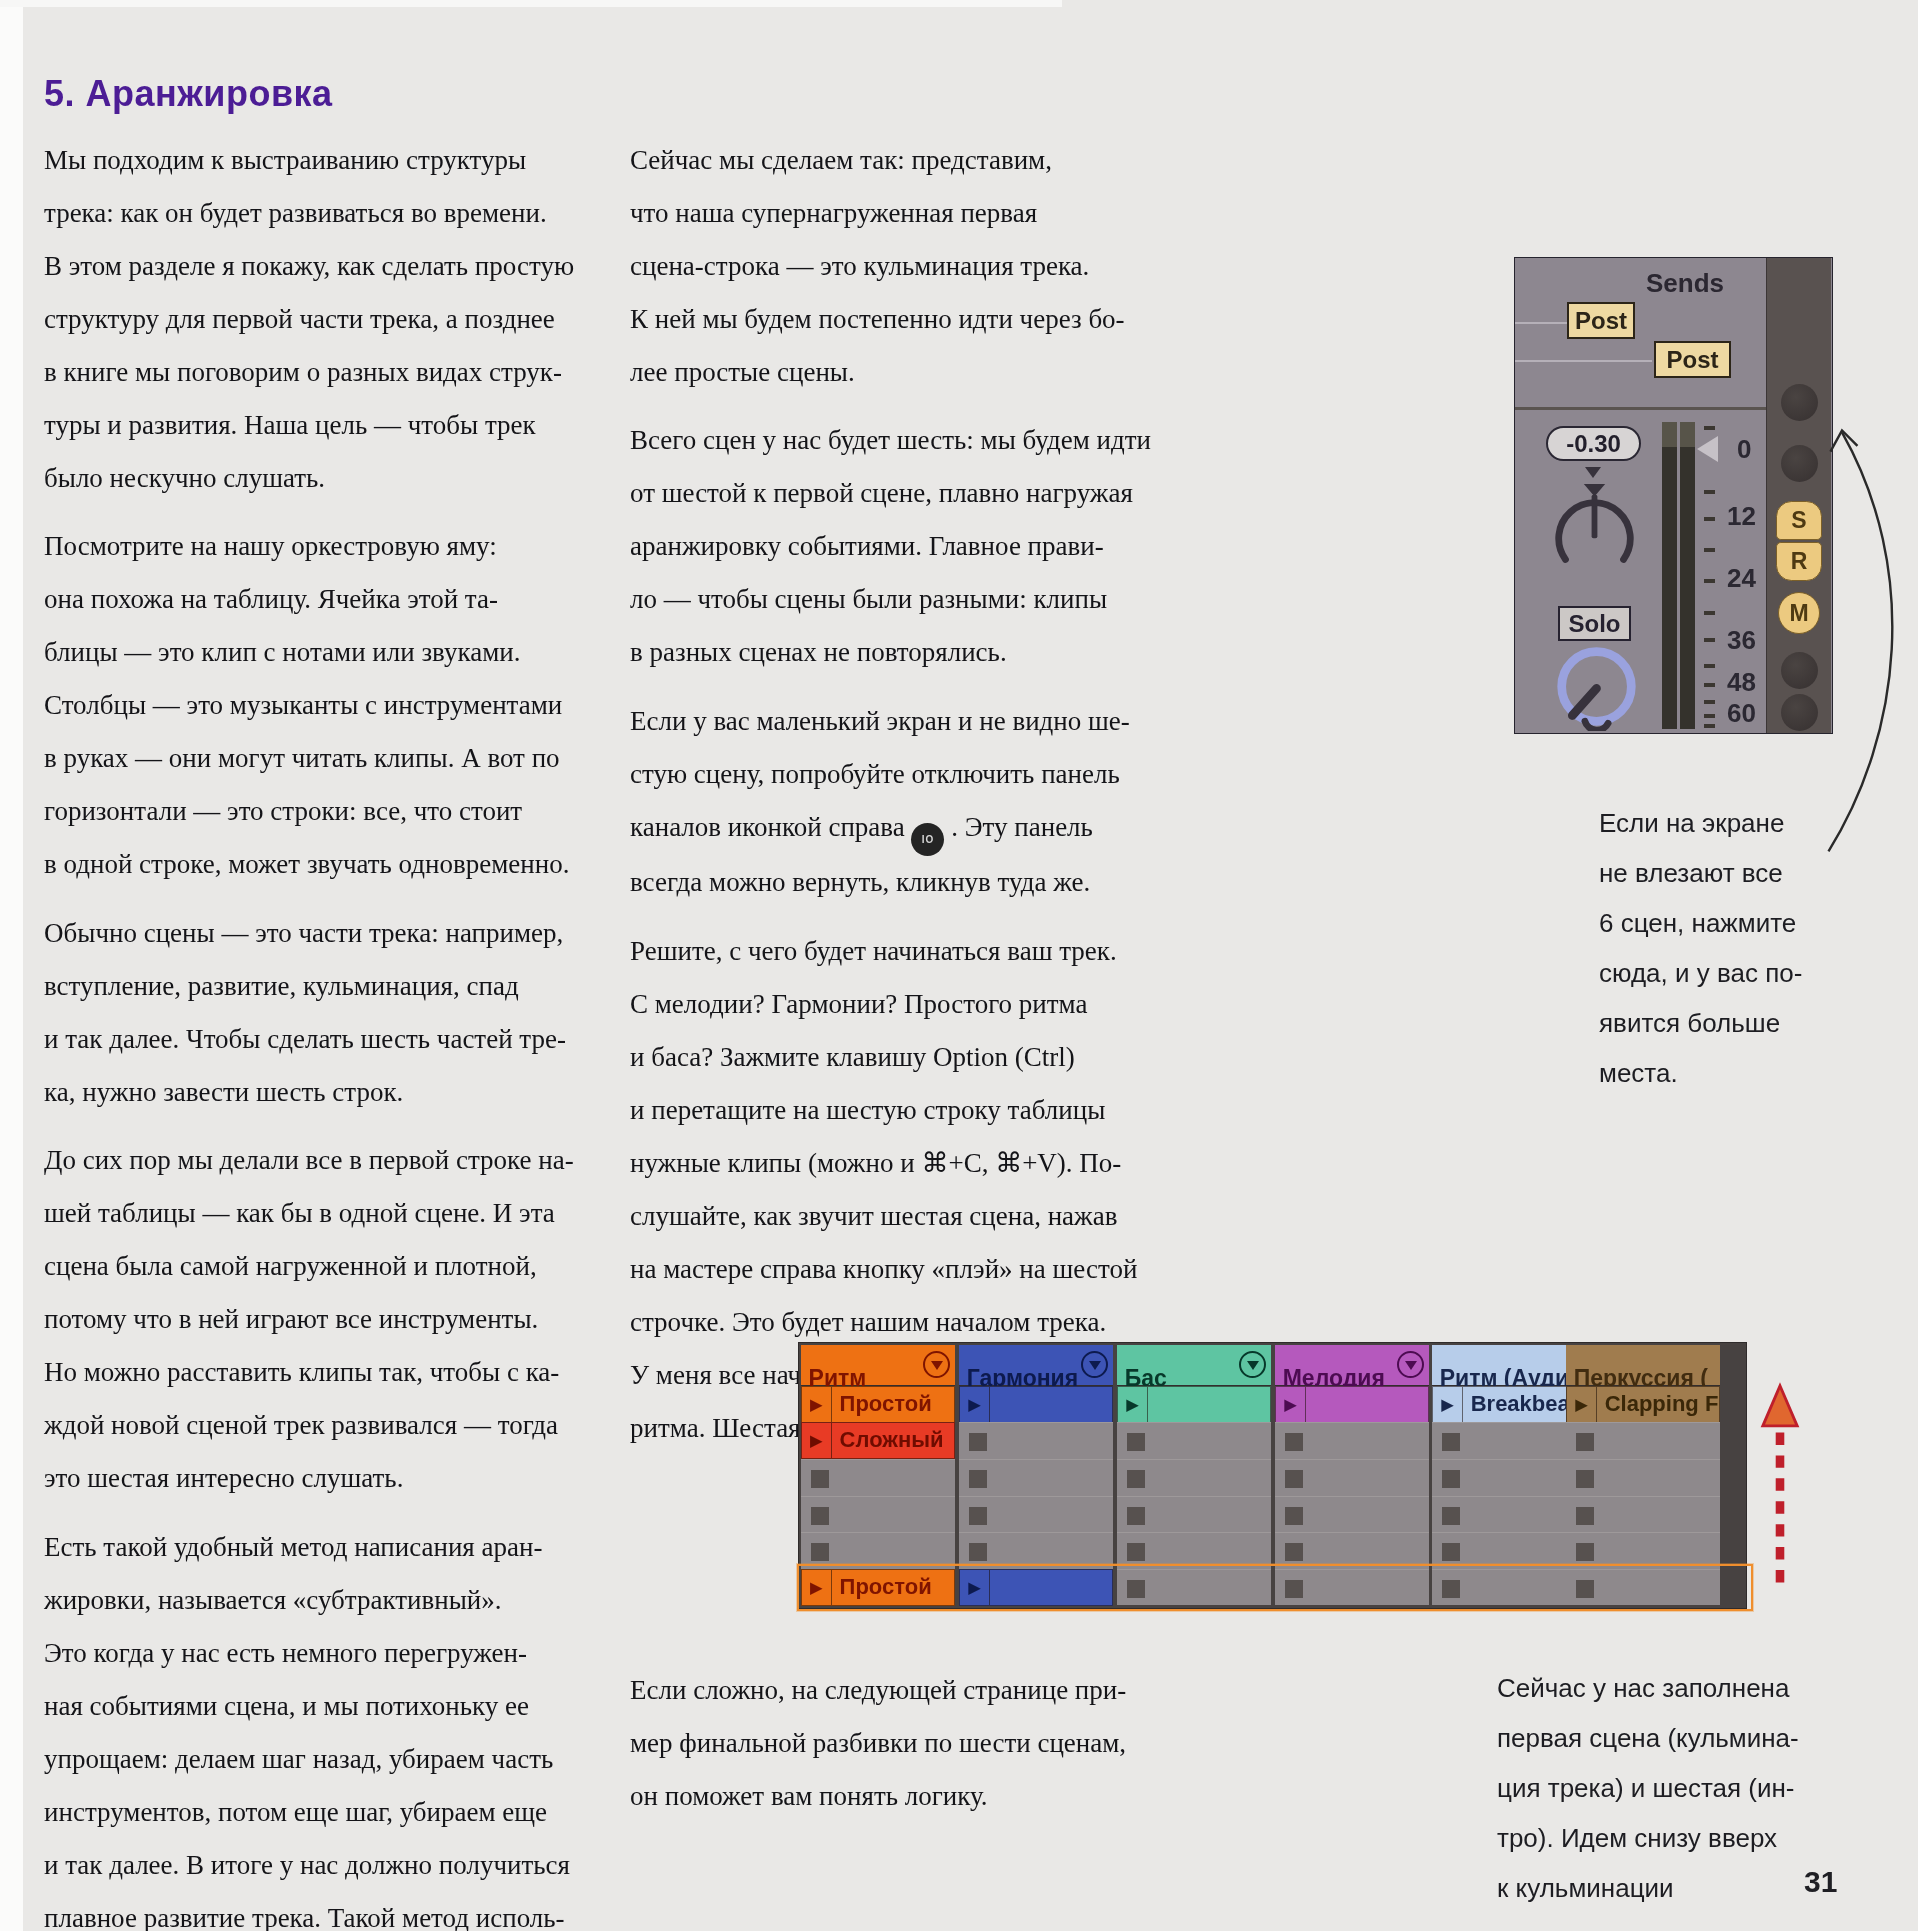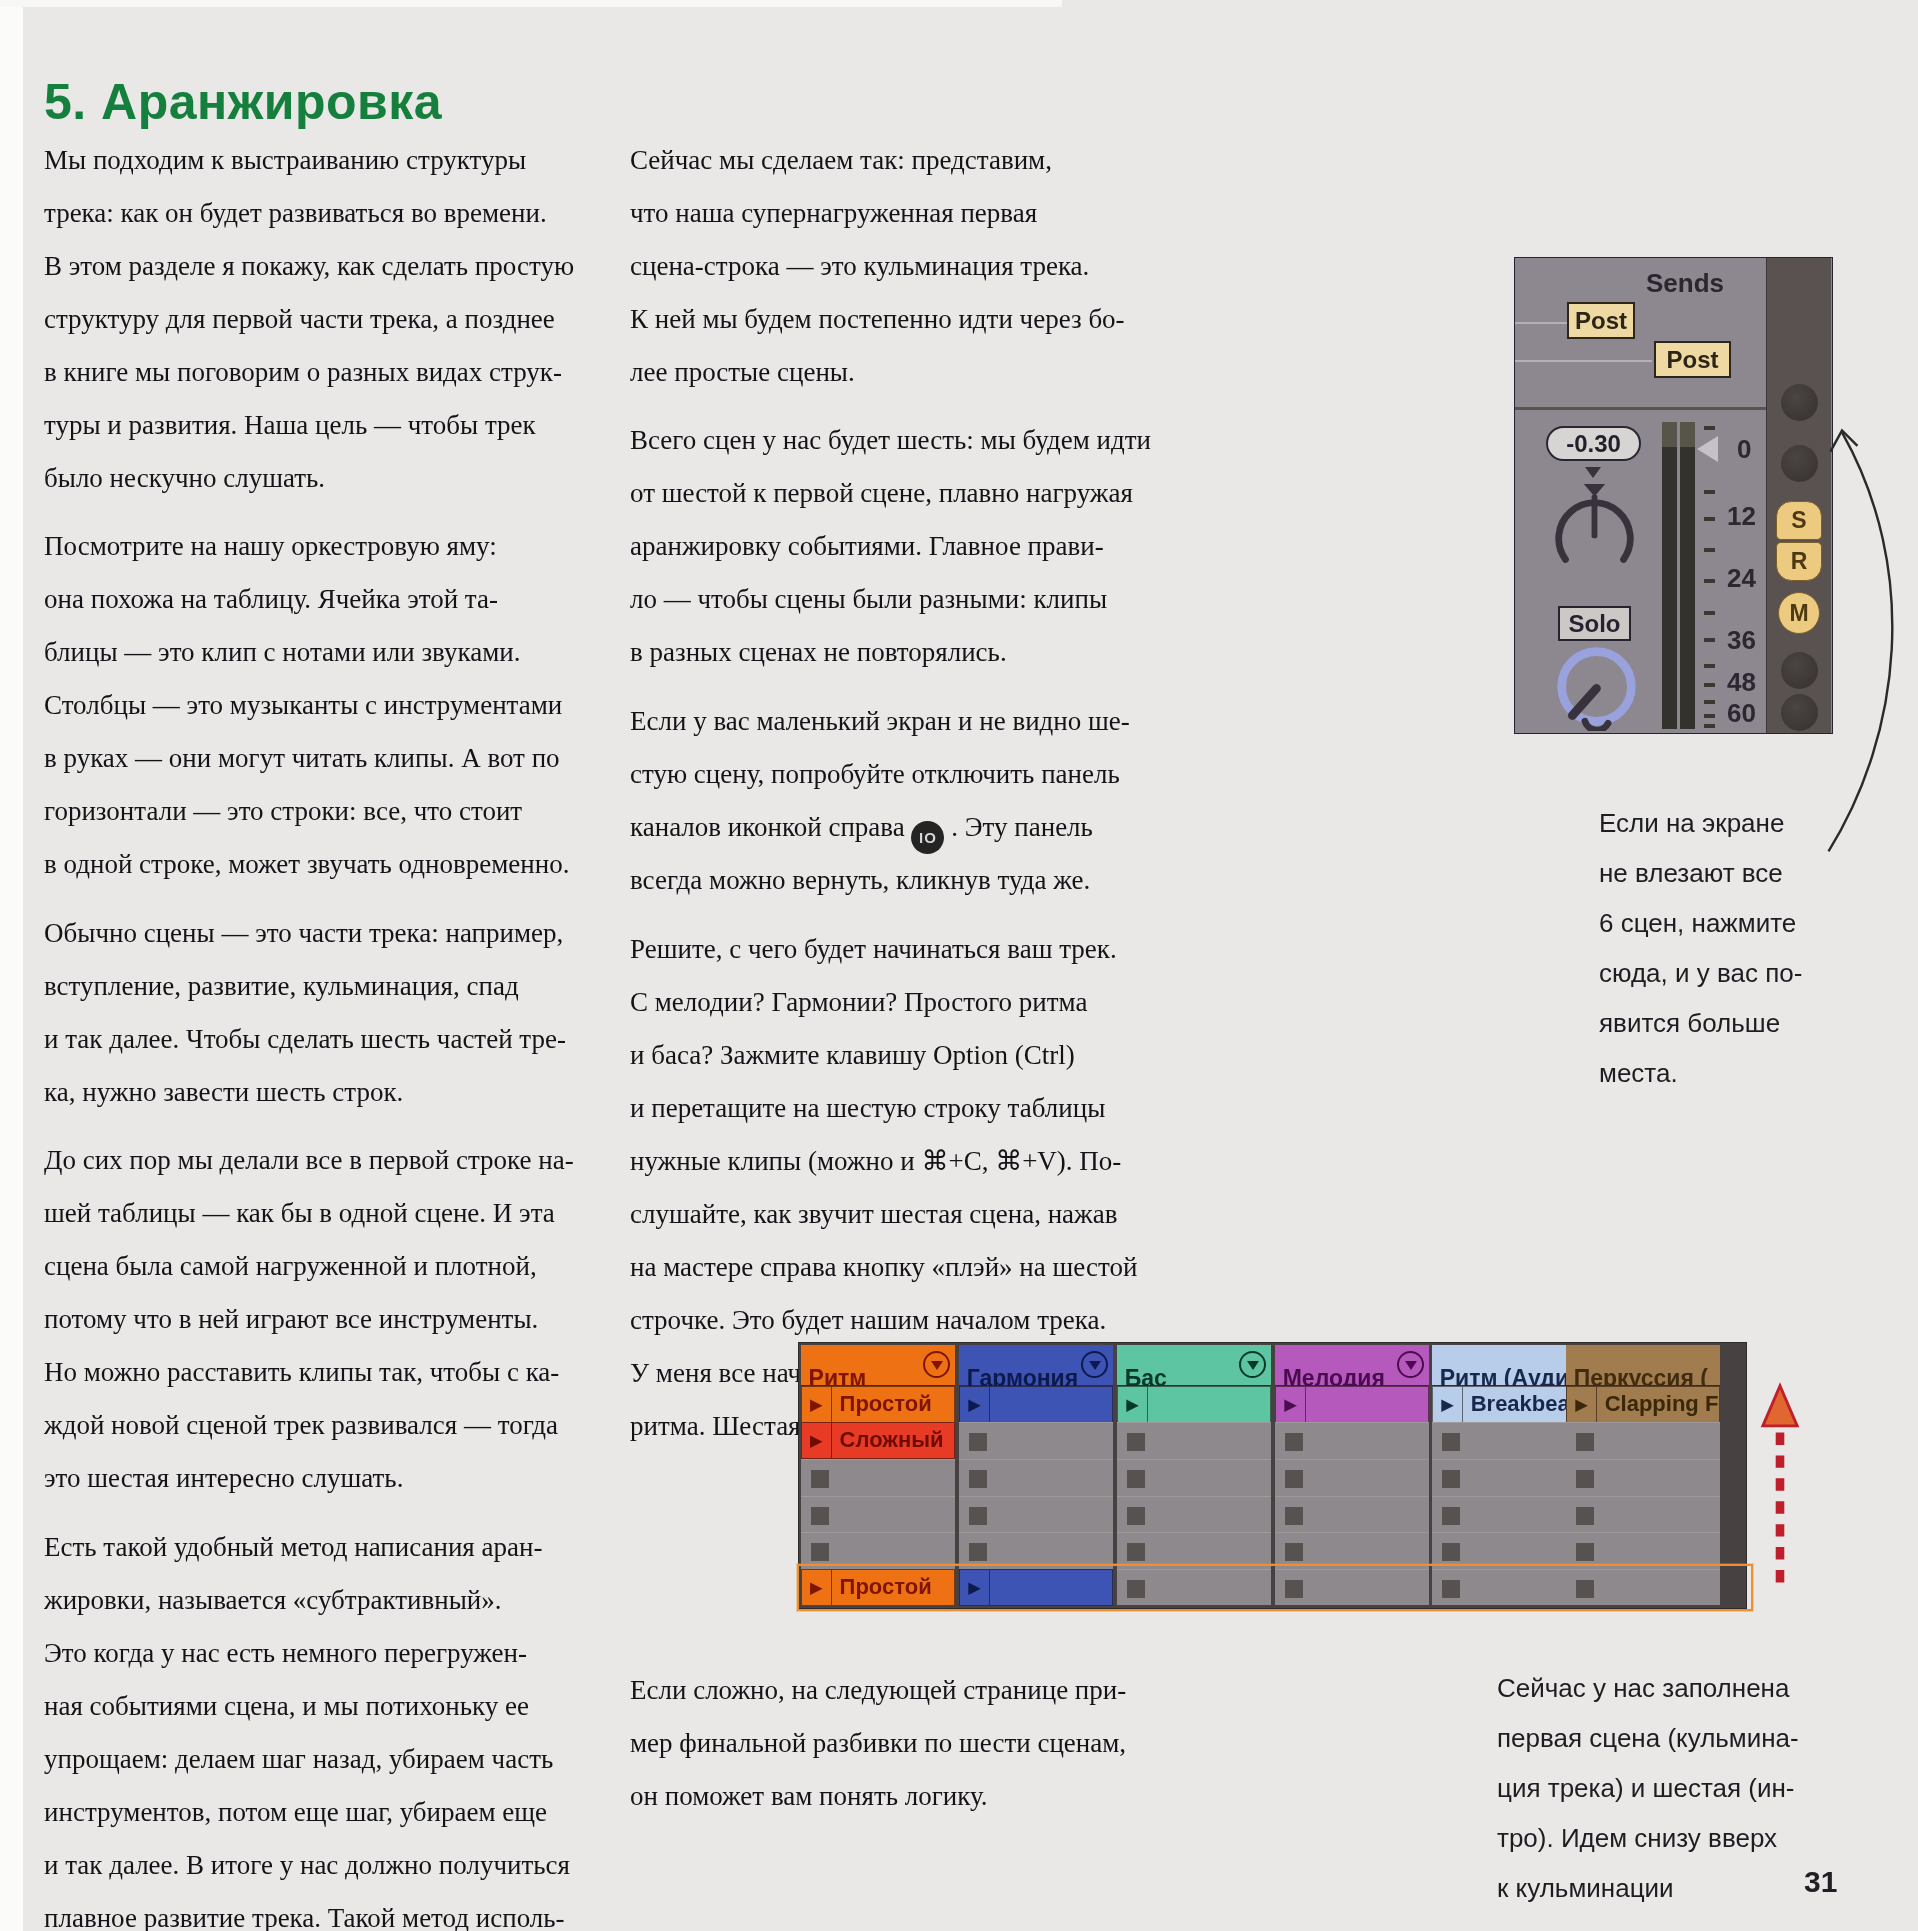--- a/index.html
+++ b/index.html
@@ -1,29 +1,29 @@
 <!DOCTYPE html>
 <html><head>
 <meta charset="utf-8">
 <style>
   html,body{margin:0;padding:0;background:#cfcecc;}
   .page{position:relative;width:1918px;height:1931px;background:#e9e8e6;overflow:hidden;
         font-family:"Liberation Sans",sans-serif;}
   .edge-left{position:absolute;left:0;top:0;width:23px;height:100%;background:#fbfbfa;}
   .edge-top{position:absolute;left:0;top:0;width:1062px;height:6.8px;background:#f7f7f6;}
-  .title{position:absolute;left:44px;top:73px;font-size:50px;font-weight:bold;color:#15803d;letter-spacing:0.5px;}
+  .title{position:absolute;left:44px;top:73px;font-size:36px;font-weight:bold;color:#4c1d95;letter-spacing:0.5px;}
   .bodycol{position:absolute;font-family:"Liberation Serif","DejaVu Serif",serif;font-size:27px;
            line-height:53px;color:#141418;white-space:pre;}
   .bodycol p{margin:0 0 15.4px 0;white-space:pre;}
   #col-left{left:44px;top:134px;width:579px;}
   #col-mid{left:630px;top:134px;width:560px;}
   #p5-mid{left:630px;top:1664px;width:560px;}
   .io-icon{display:inline-flex;width:33px;height:33px;border-radius:50%;background:#242424;color:#d6d6d6;
            align-items:center;justify-content:center;font-family:"Liberation Sans",sans-serif;
-           font-size:15px;font-weight:bold;vertical-align:-7.7px;letter-spacing:1px;}
+           font-size:10px;font-weight:bold;vertical-align:-7.7px;letter-spacing:1px;}
   .caption{position:absolute;font-size:26px;line-height:50px;color:#1d1d22;white-space:pre;}
   #cap-mixer{left:1599px;top:798px;}
   #cap-grid{left:1497px;top:1663px;}
   .pagenum{position:absolute;left:1804px;top:1865px;font-size:30px;font-weight:bold;color:#1f1f24;}
 
   
   #mixer{position:absolute;left:1514px;top:257px;width:319px;height:477px;background:#8d8790;
          border:1.9px solid #26242e;box-sizing:border-box;overflow:hidden;}
   .mx-side{position:absolute;left:251px;top:0;width:64px;height:100%;background:#595250;border-left:1.9px solid #3c3636;}
   .mx-divider{position:absolute;left:0;top:149px;width:253px;height:2.9px;background:#5a5450;}

